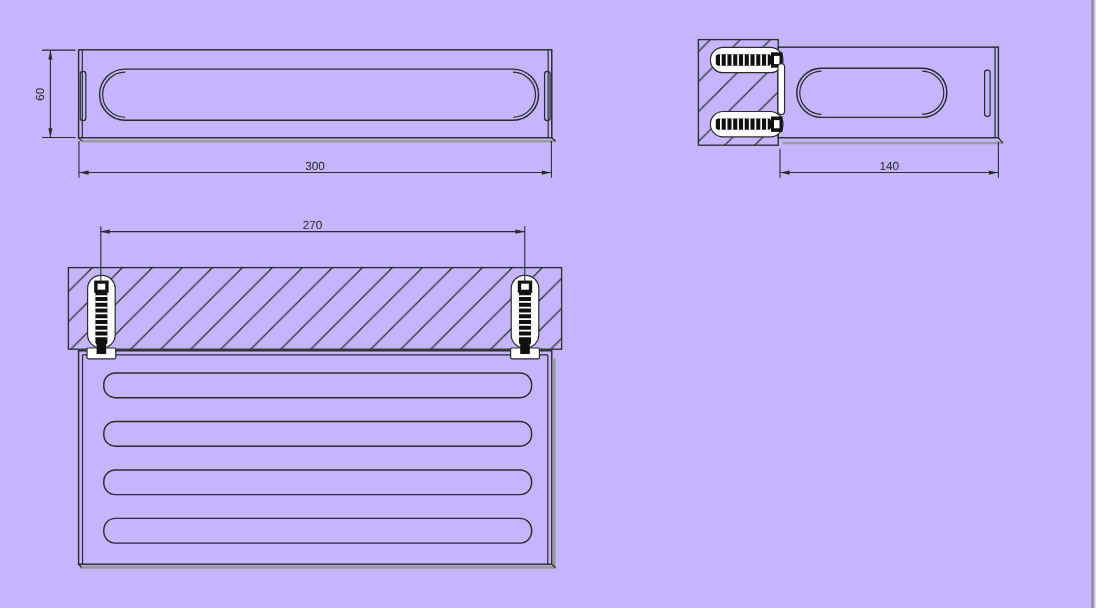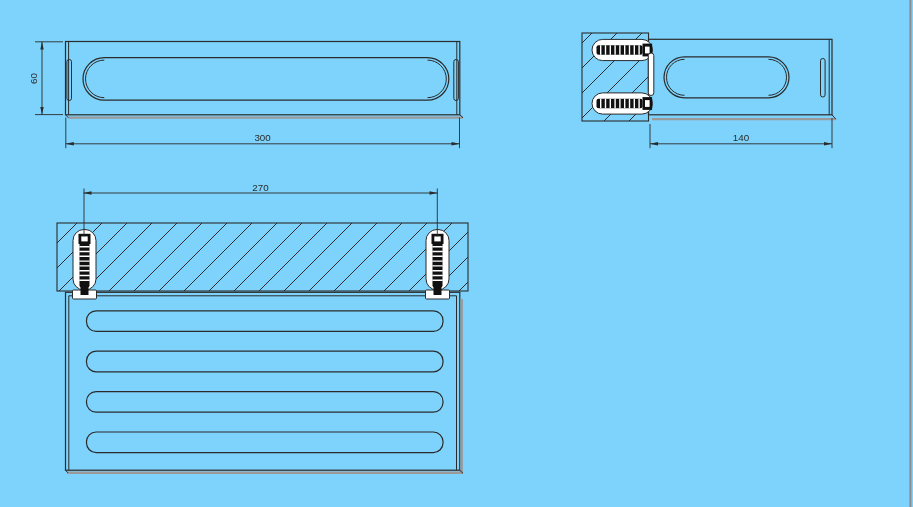--- a/index.html
+++ b/index.html
@@ -1,19 +1,19 @@
 <!DOCTYPE html>
 <html><head>
 <meta charset="utf-8">
 <style>
   html,body{margin:0;padding:0;background:#ffffff;}
   .sheet{
     position:relative;
     width:913px;height:507px;
-    background:#7dd3fc;
+    background:#c4b5fd;
     overflow:hidden;
     font-family:"Liberation Sans", sans-serif;
   }
   svg{display:block}
   .ln{stroke:#2b2b2b;stroke-width:1;fill:none;}
   .ln-thick{stroke:#2b2b2b;stroke-width:1.2;fill:none;}
   .white-fill{fill:#ffffff;stroke:#2b2b2b;stroke-width:1;}
   .hatch-fill{fill:url(#hatch);stroke:#2b2b2b;stroke-width:1.1;}
   .screw{fill:#111111;stroke:none;}
   .rib{stroke:#ffffff;fill:none;}

